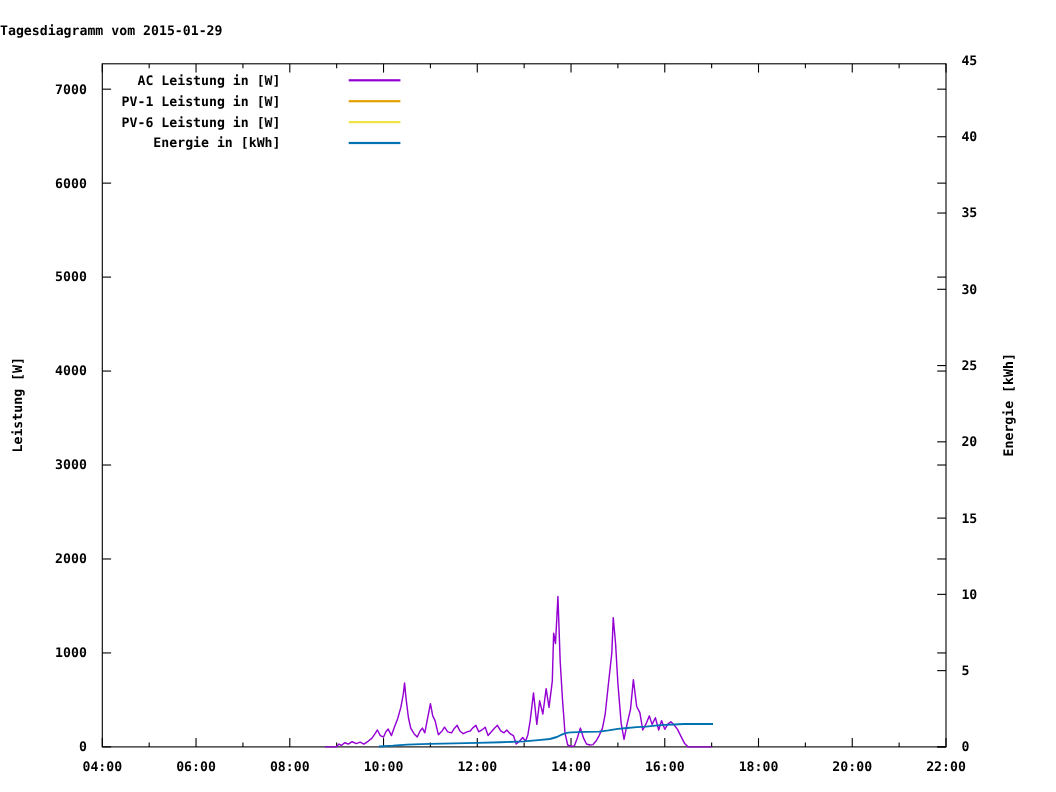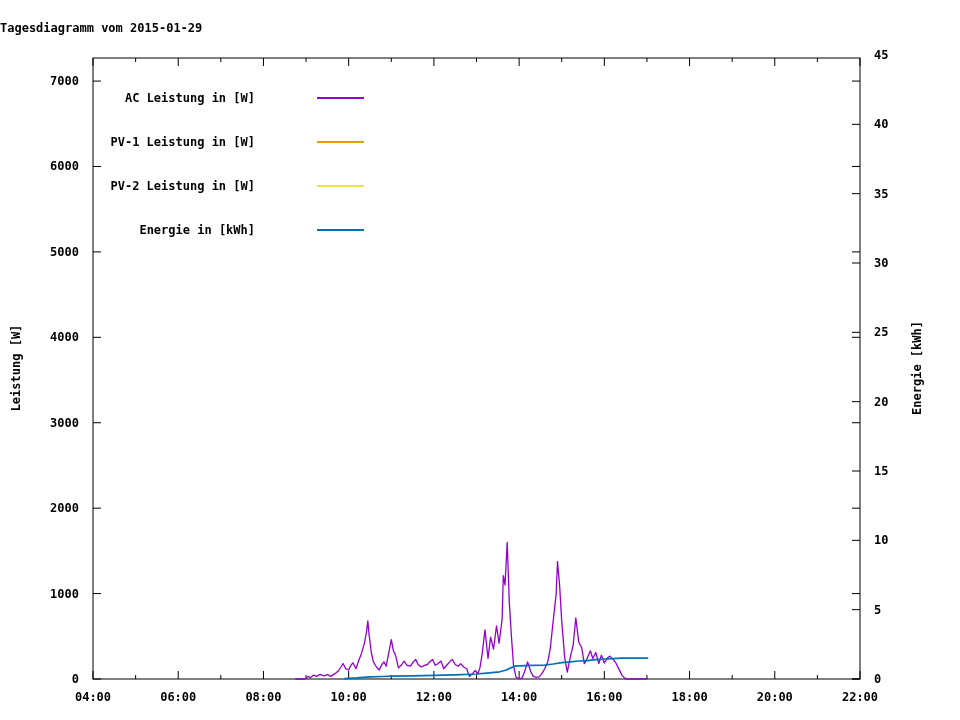--- a/index.html
+++ b/index.html
@@ -15,21 +15,21 @@
   .vlabel{
     position:absolute;white-space:nowrap;font-size:12px;
     transform:translate(-50%,-50%) rotate(-90deg);
   }
   #ylabel-left{left:16px;top:368px;}
   #ylabel-right{left:917px;top:368px;}
   #plot-svg{position:absolute;left:0;top:0;}
   #legend{
     position:absolute;left:98px;top:63px;
   }
-  .legend-row{display:flex;align-items:center;height:19px;margin-top:25px;}
+  .legend-row{display:flex;align-items:center;height:19px;}
   .legend-label{
     display:inline-block;width:157px;text-align:right;font-size:12px;
     white-space:pre;
   }
   .legend-sample{
     display:inline-block;width:47px;height:2px;margin-left:62px;
   }
   text{font-family:"DejaVu Sans Mono","Liberation Mono",monospace;font-weight:bold;}
 </style>
 </head>
@@ -140,20 +140,20 @@
 <div id="legend">
     <div class="legend-row">
       <span class="legend-label">AC Leistung in [W]</span>
       <span class="legend-sample" style="background: rgb(148, 0, 211);"></span>
     </div>
     <div class="legend-row">
       <span class="legend-label">PV-1 Leistung in [W]</span>
       <span class="legend-sample" style="background: rgb(230, 159, 0);"></span>
     </div>
     <div class="legend-row">
-      <span class="legend-label">PV-2 Leistung in [W]</span>
+      <span class="legend-label">PV-6 Leistung in [W]</span>
       <span class="legend-sample" style="background: rgb(240, 228, 66);"></span>
     </div>
     <div class="legend-row">
       <span class="legend-label">Energie in [kWh]</span>
       <span class="legend-sample" style="background: rgb(0, 114, 178);"></span>
     </div>
   </div>
 
 </body></html>

